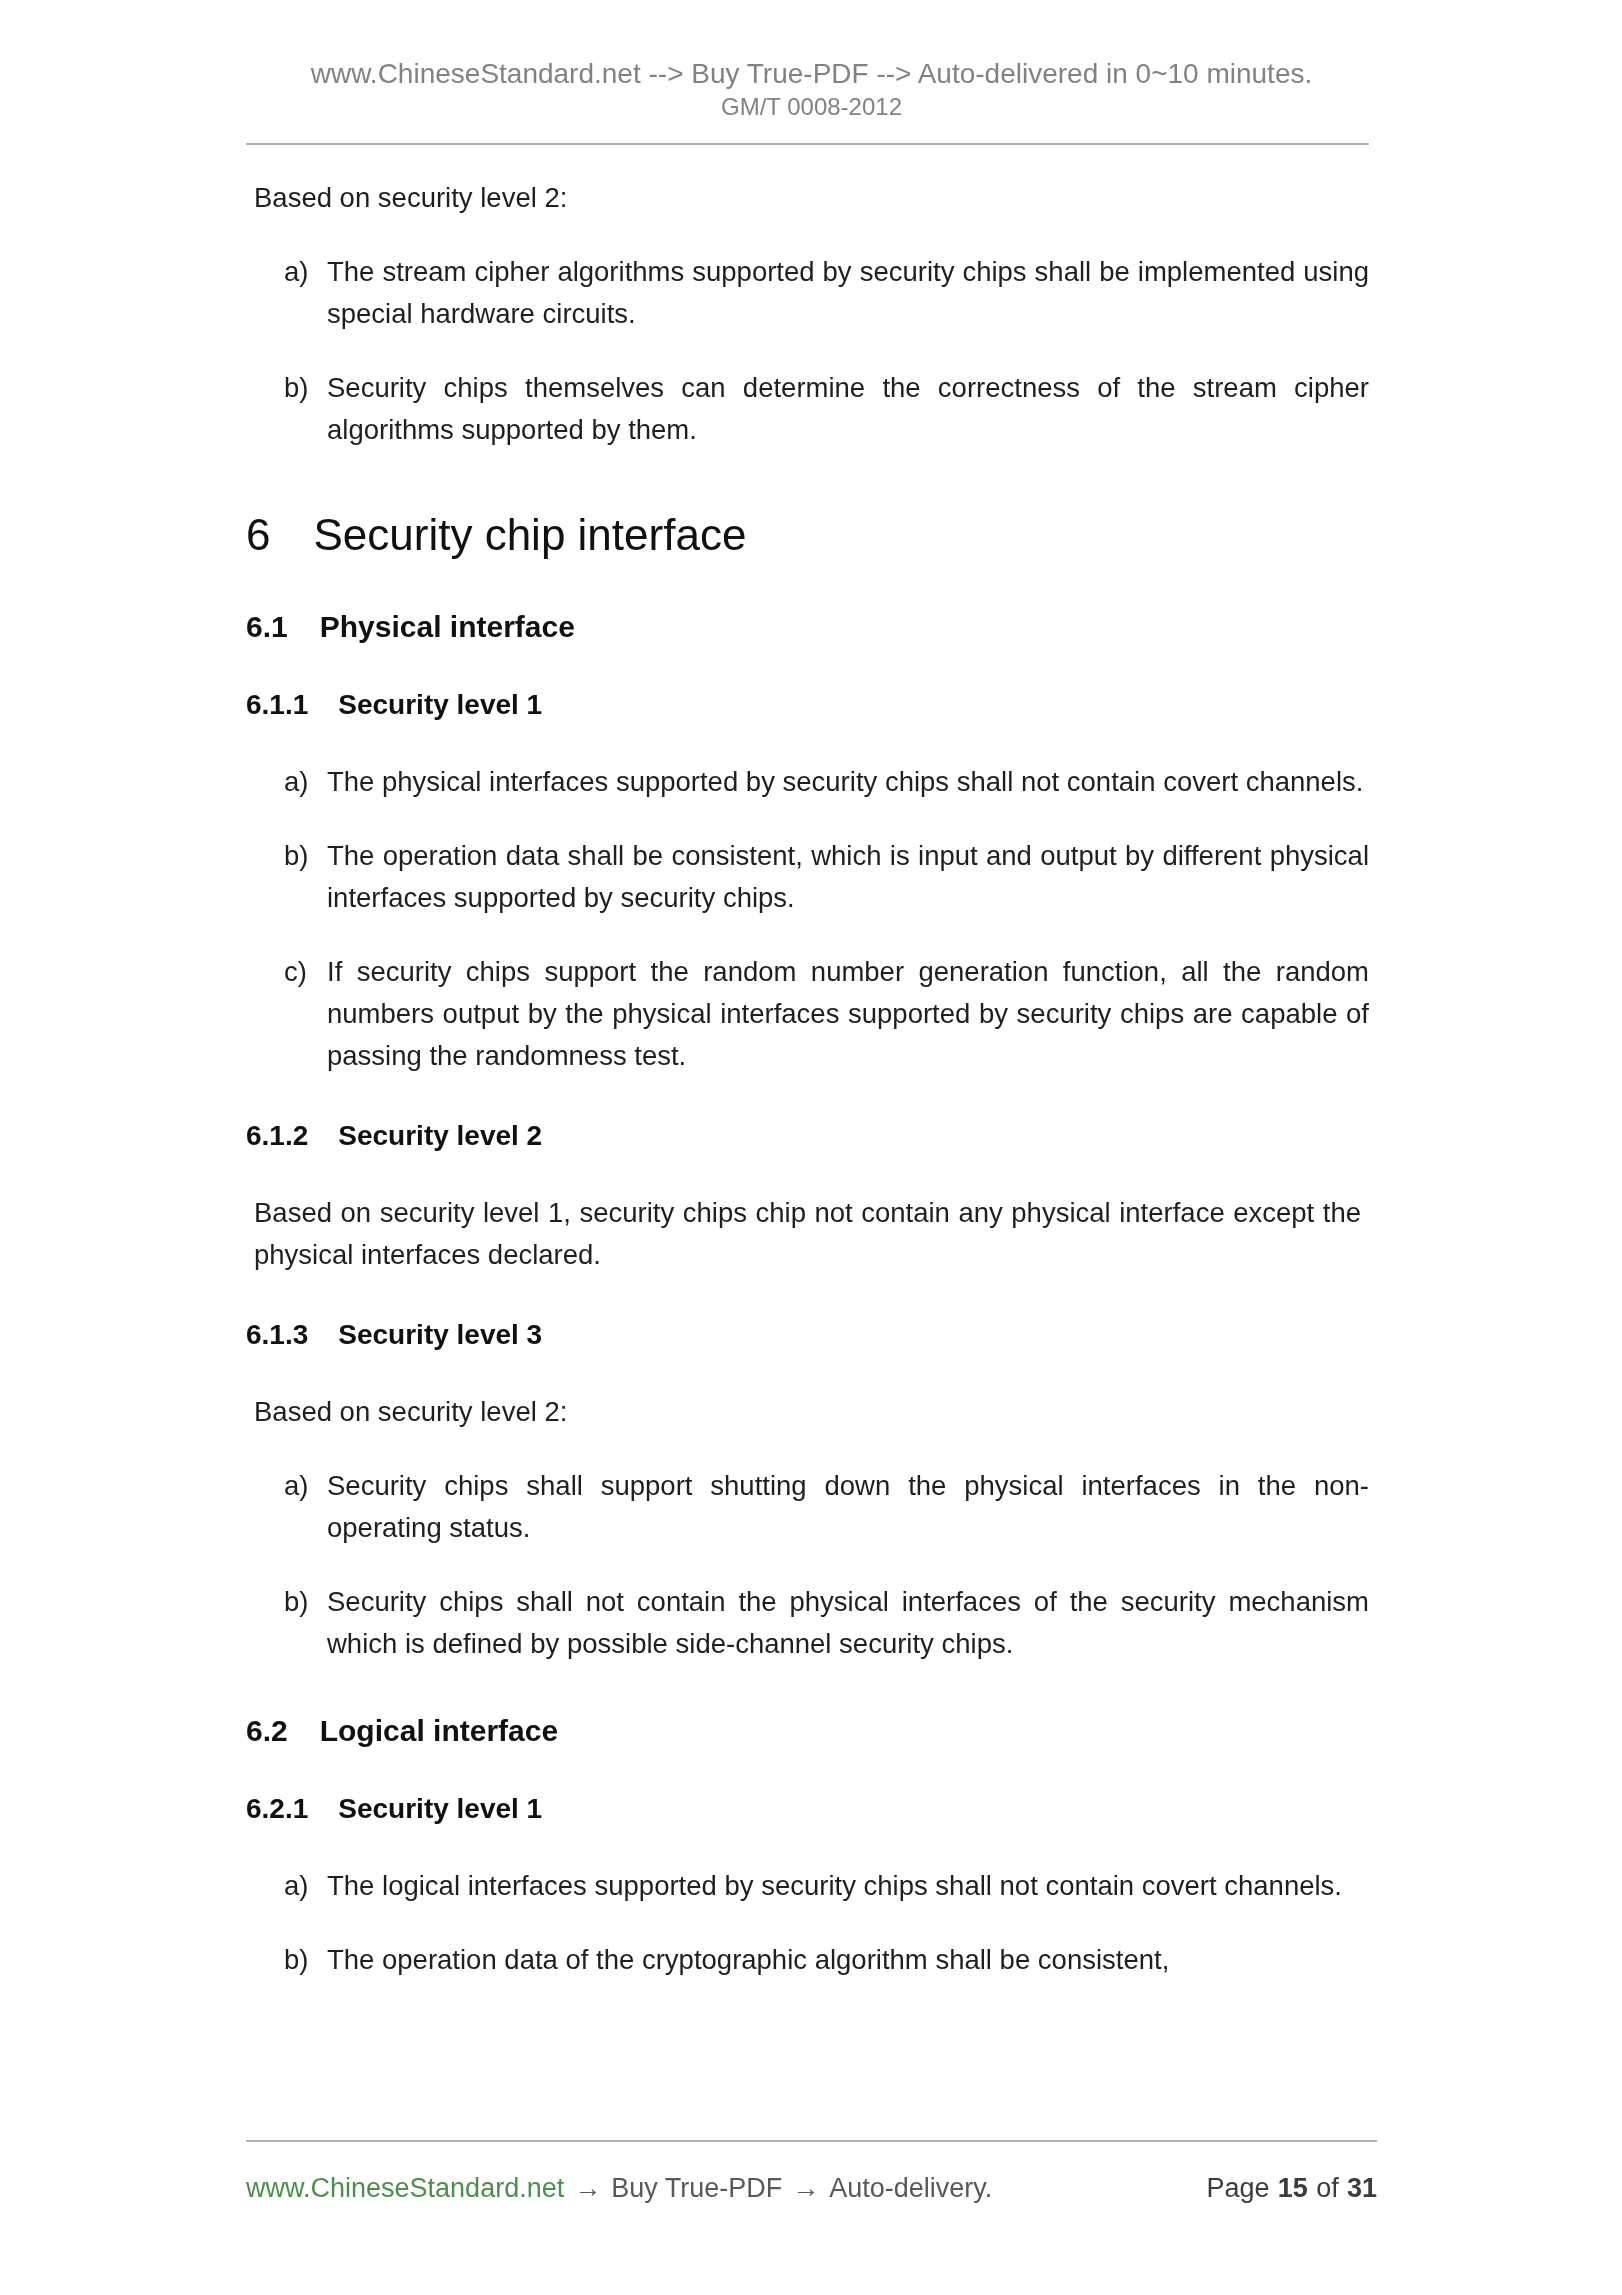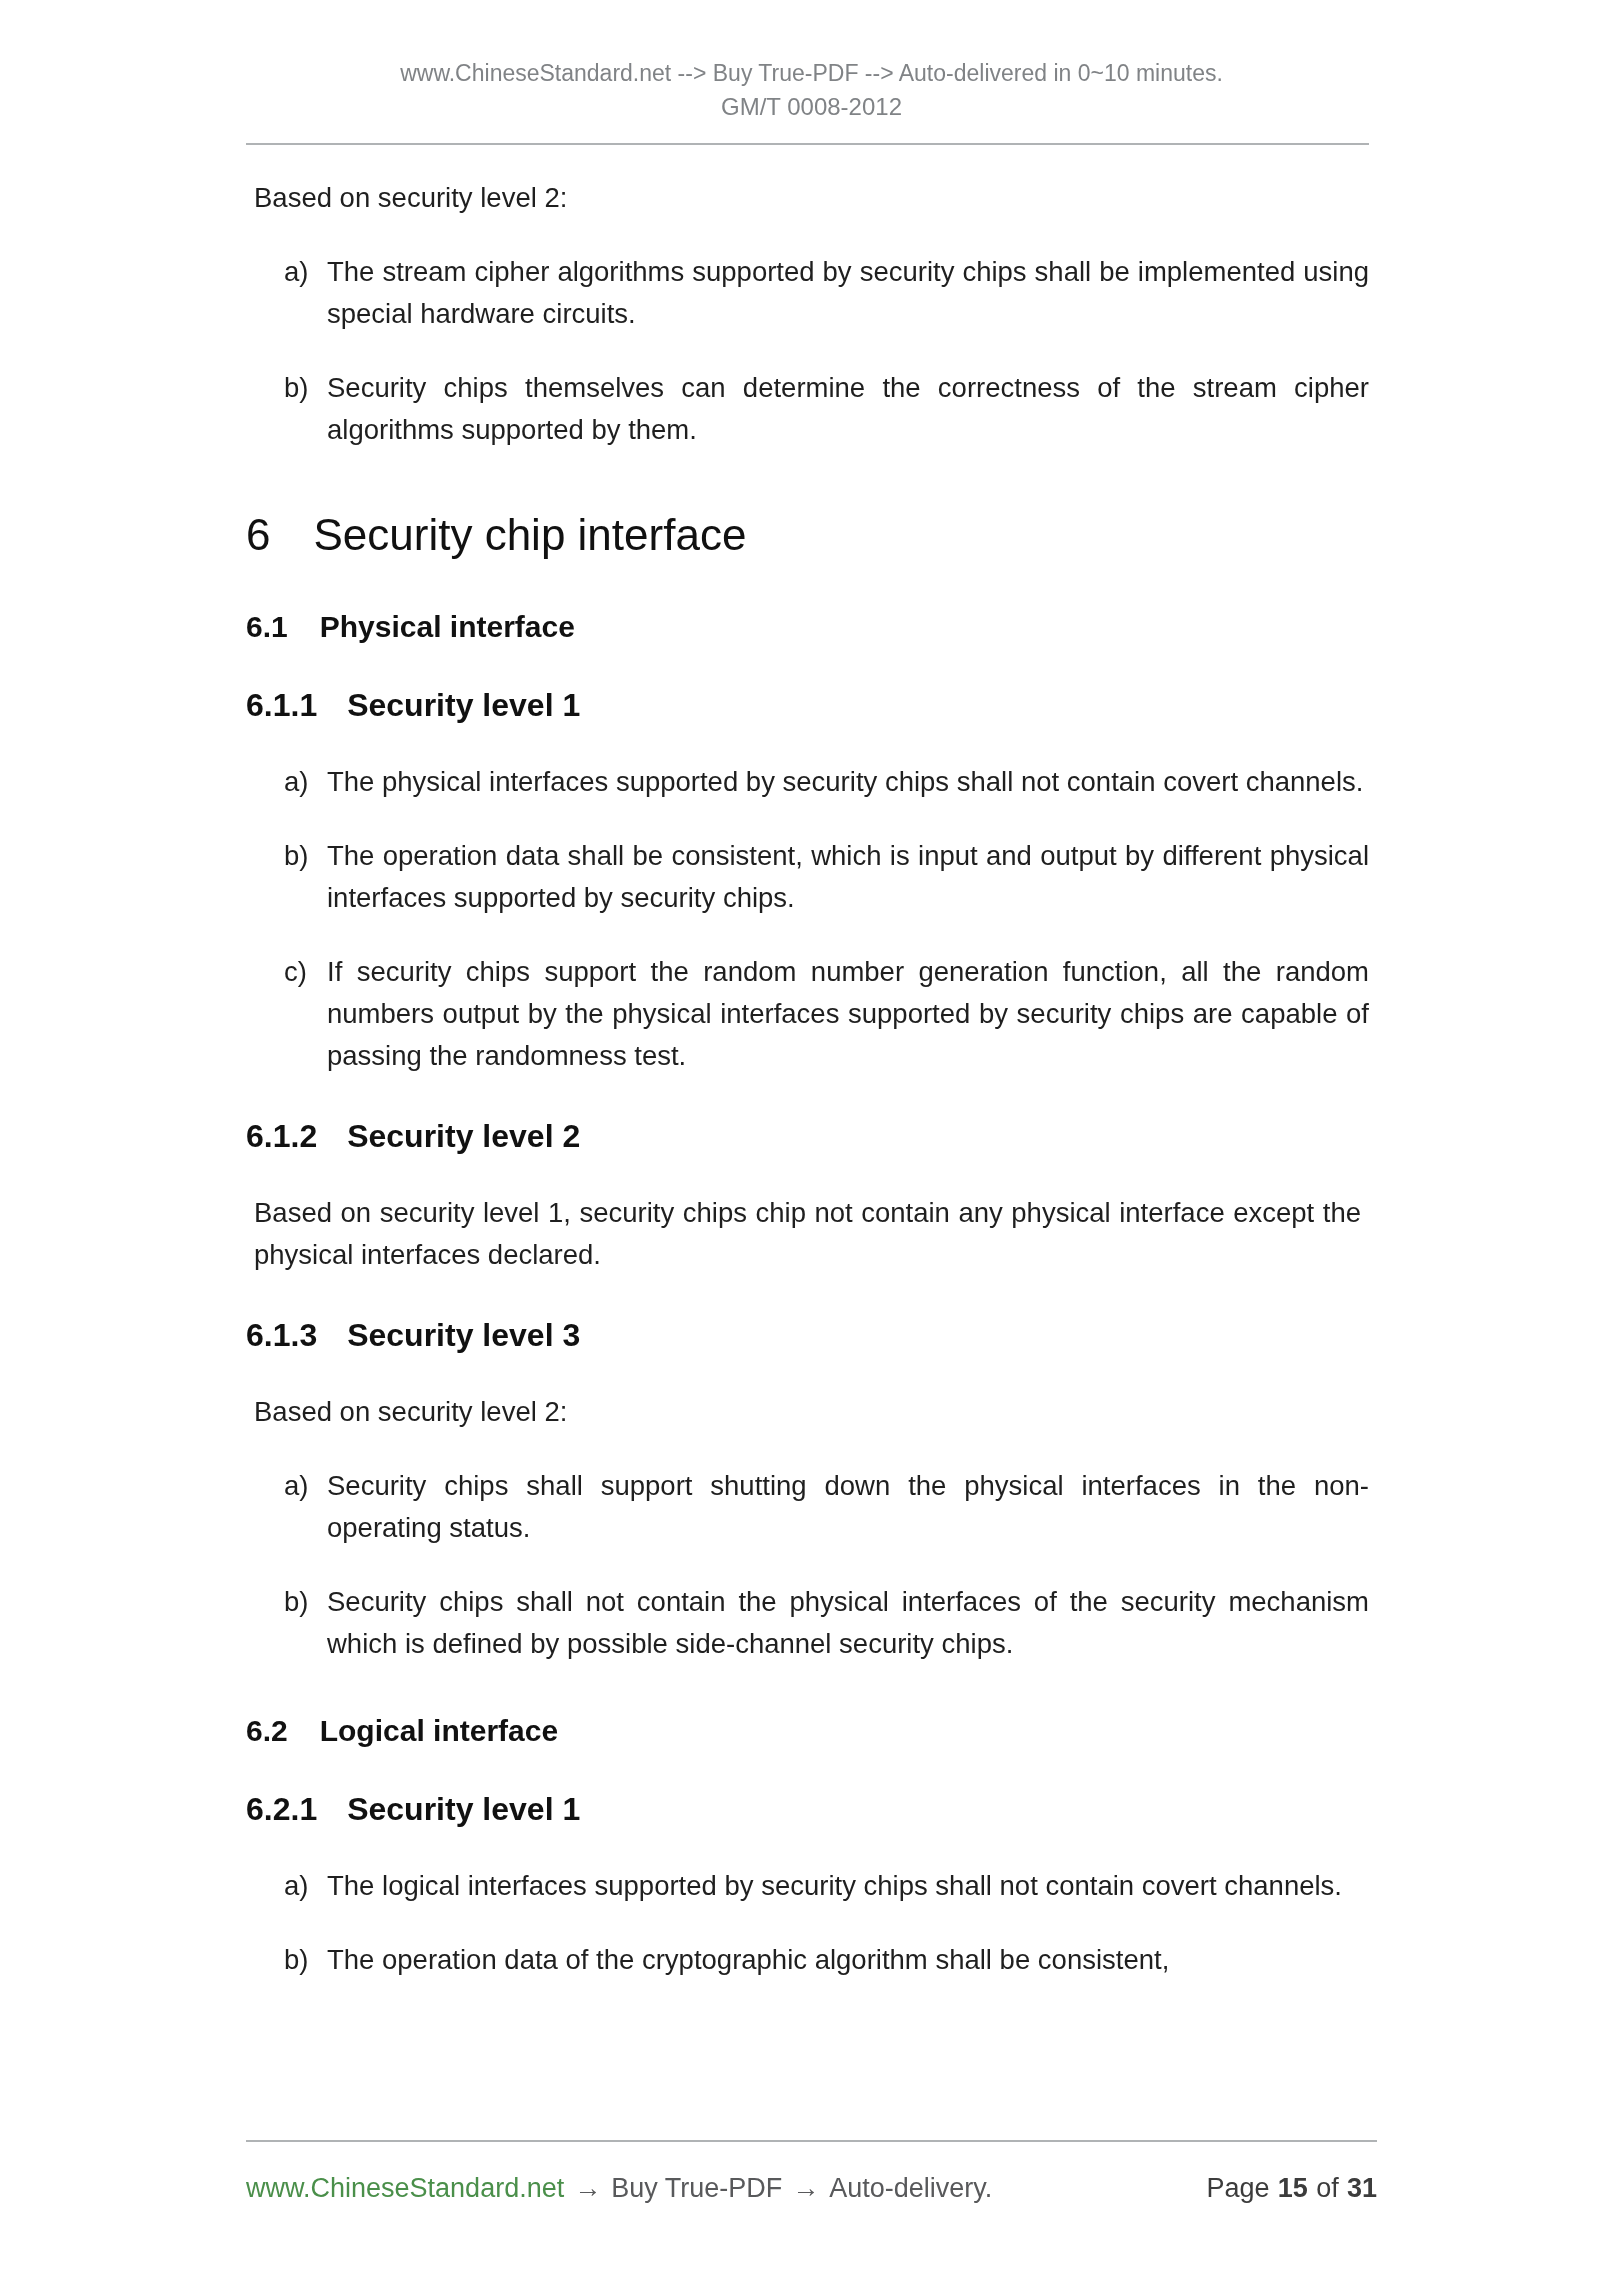--- a/index.html
+++ b/index.html
@@ -10,34 +10,34 @@
     height: 2295px;
     background: #ffffff;
     font-family: "Liberation Sans", sans-serif;
     font-size: 27.5px;
     line-height: 42px;
     color: #1f1f1f;
     overflow: hidden;
   }
   
   .header { padding-top: 57px; text-align: center; color: #808386; }
-  .header-promo { font-size: 23px; line-height: 33px; }
+  .header-promo { font-size: 28px; line-height: 33px; }
   .header-doc-code { font-size: 24px; line-height: 28px; margin-top: 3.3px; }
   .header-rule { height: 1.7px; background: #b0b3b5; margin: 22px 254px 0 246px; }
   
   .content { padding: 0 254px 0 246px; }
   .para { margin: 32px 8px; text-align: justify; }
   .li { display: flex; margin: 32px 0 32px 38px; }
   .li-label { flex: none; width: 43px; }
   .li-text { flex: 1; text-align: justify; }
   h1.sec { font-size: 44px; line-height: 52px; font-weight: 400; color: #111; margin: 58px 0 42px; }
   h1.sec .h-num { margin-right: 43px; }
   h2.sec { font-size: 30px; line-height: 39px; font-weight: 700; color: #111; margin: 46px 0 38px; }
   h2.sec .h-num { margin-right: 32px; }
-  h3.sec { font-size: 32px; line-height: 38px; font-weight: 700; color: #111; margin: 40px 0 37px; }
+  h3.sec { font-size: 28px; line-height: 38px; font-weight: 700; color: #111; margin: 40px 0 37px; }
   h3.sec .h-num { margin-right: 30px; }
   
   .footer { position: absolute; left: 246px; right: 246px; bottom: 90px; }
   .footer-rule { height: 1.7px; background: #b0b3b5; }
   .footer-row {
     margin-top: 30px;
     display: flex;
     justify-content: space-between;
     align-items: baseline;
     font-size: 27px;

